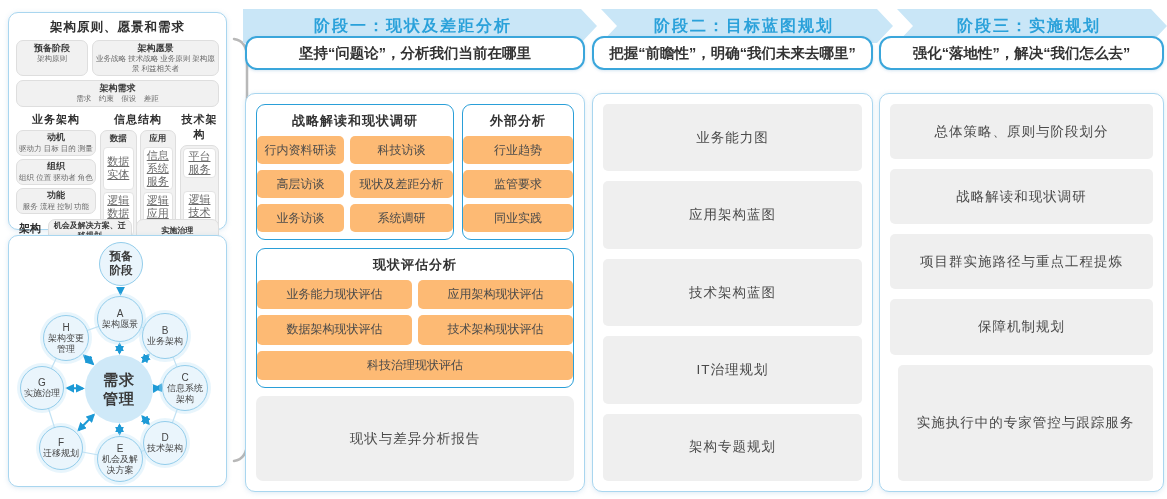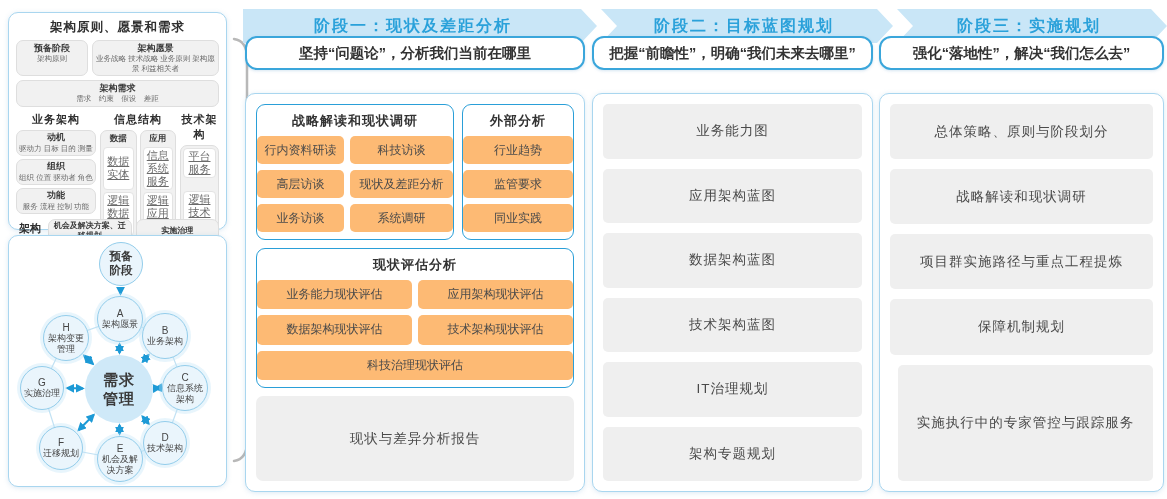--- a/index.html
+++ b/index.html
@@ -279,21 +279,20 @@
         <div class="gitem">技术架构现状评估</div>
         <div class="gitem full">科技治理现状评估</div>
       </div>
     </div>
     <div id="report-box">现状与差异分析报告</div>
   </div>
 
   <div class="pcontainer" id="pc2">
     <div class="stackitem">业务能力图</div>
     <div class="stackitem">应用架构蓝图</div>
-    <div class="stackitem">数据架构蓝图</div>
     <div class="stackitem">技术架构蓝图</div>
     <div class="stackitem">IT治理规划</div>
     <div class="stackitem">架构专题规划</div>
   </div>
 
   <div class="pcontainer" id="pc3">
     <div class="stackitem">总体策略、原则与阶段划分</div>
     <div class="stackitem">战略解读和现状调研</div>
     <div class="stackitem">项目群实施路径与重点工程提炼</div>
     <div class="stackitem">保障机制规划</div>

